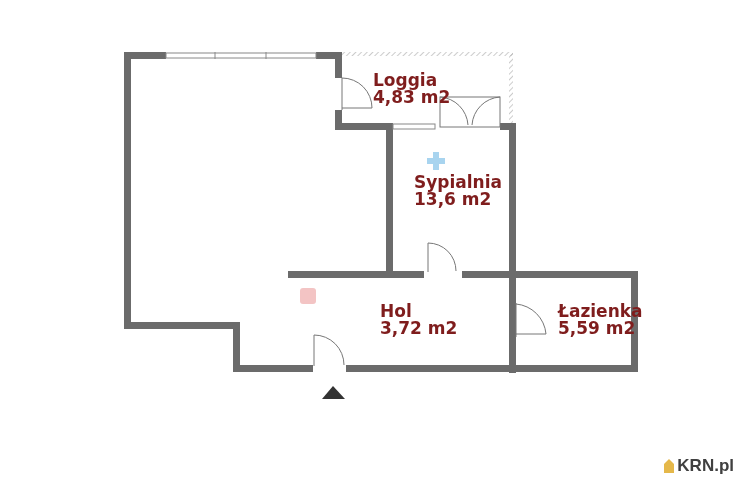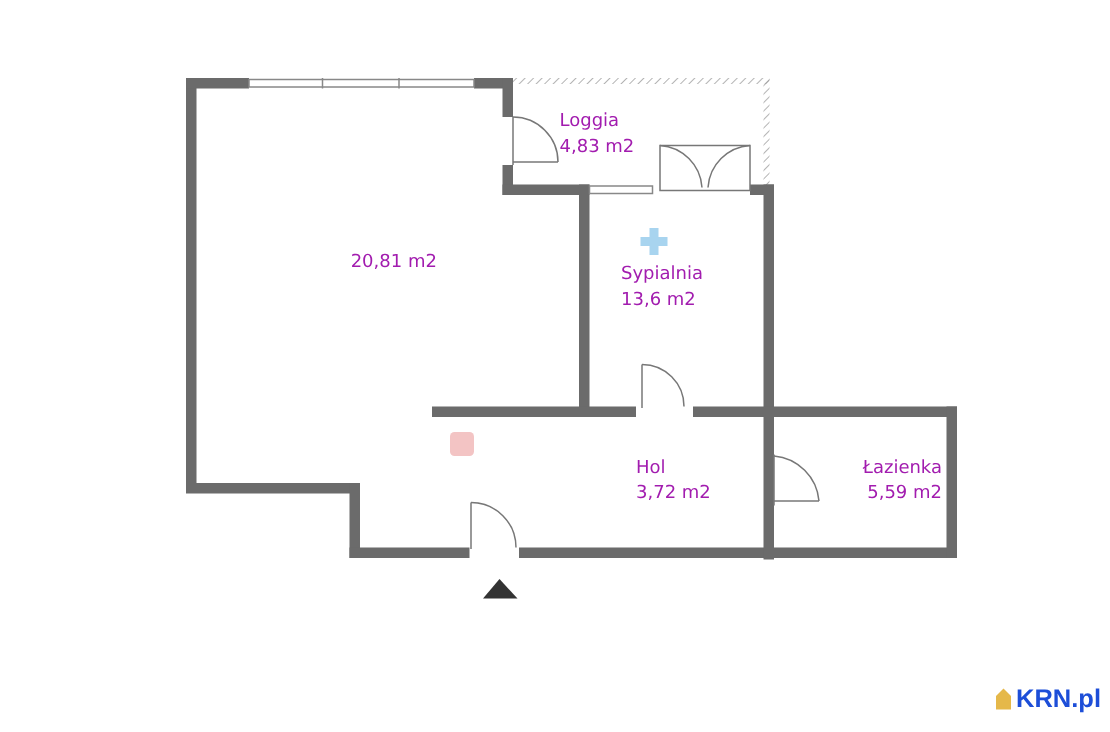--- a/index.html
+++ b/index.html
@@ -1,19 +1,19 @@
 <!DOCTYPE html>
 <html><head>
 <meta charset="utf-8">
 <style>
   html, body { margin:0; padding:0; background:#ffffff; }
   body { width:740px; height:488px; position:relative; overflow:hidden; font-family:"DejaVu Sans", sans-serif; }
   svg { position:absolute; left:0; top:0; }
-  .label { position:absolute; font-size:12px; color:#a21caf; text-align:center; line-height:17px; white-space:nowrap; }
-  .logo { position:absolute; right:6px; bottom:12px; font-family:"Liberation Sans", sans-serif; font-weight:bold; font-size:17px; color:#1d4ed8; display:flex; align-items:center; }
+  .label { position:absolute; font-size:17px; color:#7f1d1d; text-align:center; line-height:17px; white-space:nowrap;font-weight:bold; }
+  .logo { position:absolute; right:6px; bottom:12px; font-family:"Liberation Sans", sans-serif; font-weight:bold; font-size:17px; color:#404040; display:flex; align-items:center; }
   .logo .house { width:12px; height:16px; margin-right:2px; }
 </style>
 </head>
 <body>
 
 <svg width="740" height="488" viewBox="0 0 740 488">
   <defs>
     <pattern id="hatch" width="4" height="4" patternUnits="userSpaceOnUse" patternTransform="rotate(45)">
       <line x1="0" y1="0" x2="0" y2="4" stroke="#999" stroke-width="1"></line>
     </pattern>
@@ -81,31 +81,30 @@
     <rect x="433" y="152" width="6" height="18"></rect>
     <rect x="427" y="158" width="18" height="6"></rect>
   </g>
 
   <rect x="300" y="288" width="16" height="16" rx="3" fill="#f3c4c4"></rect>
 
   <polygon points="333,386 322,399 345,399" fill="#333"></polygon>
 </svg>
 
 <div class="label" style="left:170px;top:166px;width:185px;">
-  <div>20,81 m2</div>
 </div>
 <div class="label" style="left:373px;top:72px;width:70px;text-align:left;">
   <div>Loggia</div>
   <div>4,83 m2</div>
 </div>
 <div class="label" style="left:414px;top:174px;width:70px;text-align:left;">
   <div>Sypialnia</div>
   <div>13,6 m2</div>
 </div>
-<div class="label" style="left:380px;top:303px;width:70px;text-align:left;margin-left:44px;">
+<div class="label" style="left:380px;top:303px;width:70px;text-align:left;">
   <div>Hol</div>
   <div>3,72 m2</div>
 </div>
 <div class="label" style="left:558px;top:303px;width:70px;text-align:right;">
   <div>Łazienka</div>
   <div>5,59 m2</div>
 </div>
 
 <div class="logo">
   <svg class="house" width="12" height="16" viewBox="0 0 12 16" style="position:static">

